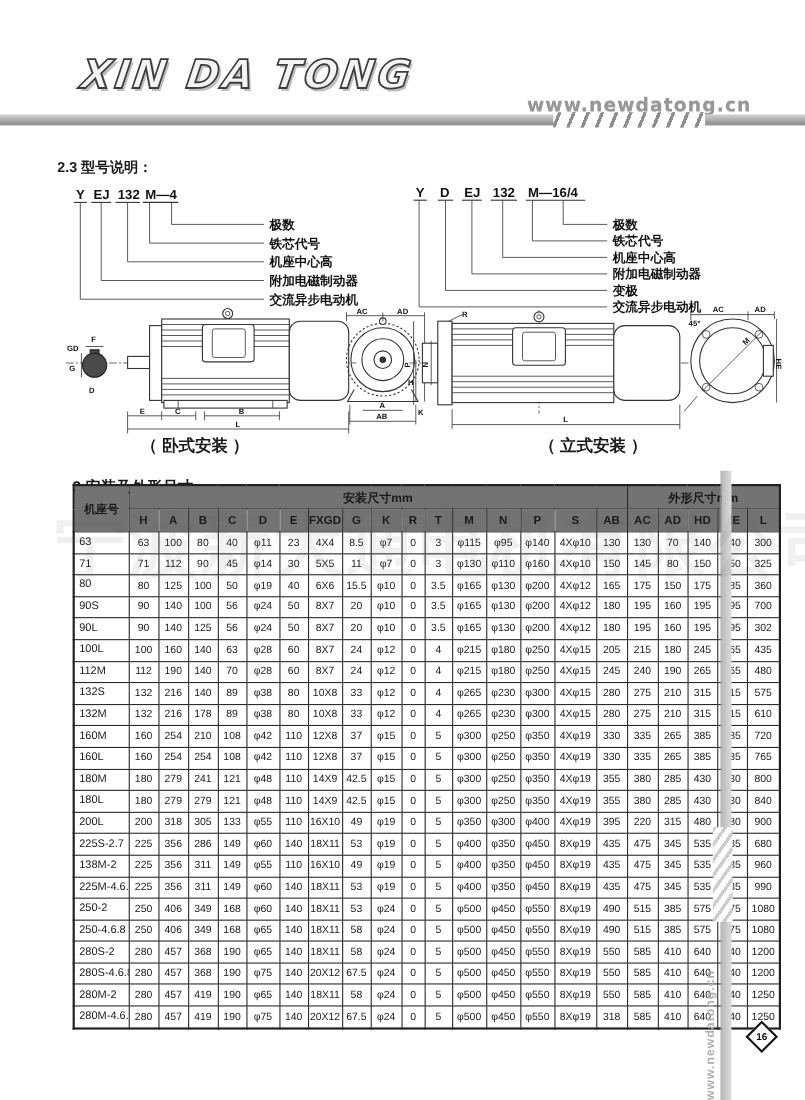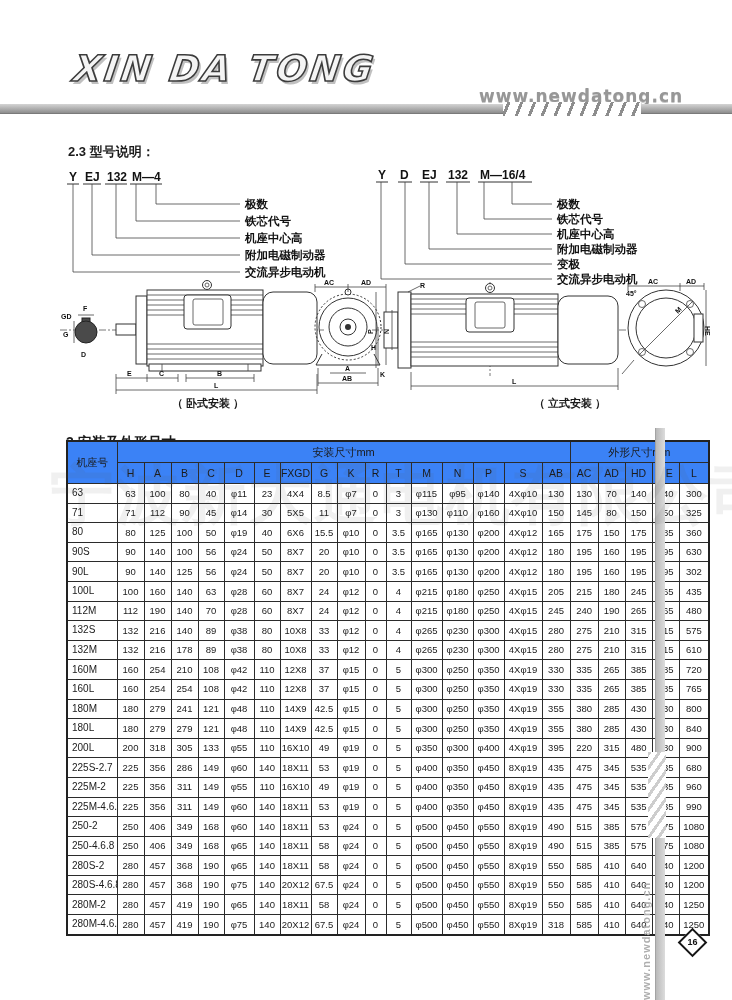--- a/index.html
+++ b/index.html
@@ -9,38 +9,38 @@
   .logo{position:absolute;left:74px;top:48px;font:italic 900 36px "DejaVu Sans",sans-serif;
         letter-spacing:3px;transform:skewX(-8deg);color:#f4f4f4;
         -webkit-text-stroke:1.6px #3c3c3c;text-shadow:2.5px 2.5px 0 rgba(130,130,130,.5);}
   .site{position:absolute;left:479px;top:86px;font:bold 17px "DejaVu Sans",sans-serif;
         color:#979797;letter-spacing:1px;text-shadow:0 1px 0 #c9c9c9;}
   .hbar{position:absolute;left:0;top:104px;width:732px;height:9px;
         background:linear-gradient(#d4d4d4,#8d8d8d);border-bottom:1px solid #7a7a7a;}
   .hslash{position:absolute;left:503px;top:102px;width:138px;height:14px;background:#fff;
         background:repeating-linear-gradient(112deg,#fff 0 4px,#8d8d8d 4px 7px,#fff 7px 12px);}
   
-  .h23{position:absolute;left:68px;top:143px;font-weight:bold;font-size:13px;}
+  .h23{position:absolute;left:52px;top:143px;font-weight:bold;font-size:13px;}
   .h3{position:absolute;left:66px;top:434px;font-weight:bold;font-size:14px;}
-  .caption{position:absolute;top:396px;width:160px;text-align:center;font-weight:bold;font-size:11px;}
+  .caption{position:absolute;top:396px;width:160px;font-weight:bold;font-size:15px;}
   
   svg{position:absolute;overflow:visible;}
   svg text{font-family:"Liberation Sans",sans-serif;fill:#111;}
   .tok{font-size:12px;font-weight:bold;}
   .lbl{font-size:11.5px;font-weight:bold;}
   .dim{font-size:7px;font-weight:bold;}
   .ln{stroke:#333;stroke-width:1;fill:none;}
   .ln2{stroke:#444;stroke-width:.8;fill:none;}
   .cl{stroke:#555;stroke-width:.8;stroke-dasharray:7 2 2 2;fill:none;}
   .wfill{fill:#fff;}
   
   .tblwrap{position:absolute;left:66px;top:440px;z-index:1;}
   table{border-collapse:collapse;table-layout:fixed;width:610px;border:2px solid #222;}
   th,td{border:1px solid #2b2b2b;text-align:center;padding:0;overflow:hidden;white-space:nowrap;}
-  th{background:#3b82f6;font-size:10.5px;font-weight:normal;height:20px;}
+  th{background:#737373;font-size:10.5px;font-weight:bold;height:20px;}
   th.grp{font-size:11px;}
   td{font-size:9.5px;height:18.6px;line-height:1;background:#fff;}
   td.rowlabel{text-align:left;padding-left:4px;font-size:10px;}
   
   .wm{position:absolute;left:50px;top:452px;width:670px;font-size:64px;font-weight:bold;
       letter-spacing:2px;white-space:nowrap;color:rgba(90,90,90,0.09);z-index:3;pointer-events:none;}
   .sidebar{position:absolute;left:655px;top:428px;width:9px;height:572px;
       background:linear-gradient(to right,#b9b9b9,#dcdcdc);border-left:1px solid #a3a3a3;z-index:2;}
   .hatch{position:absolute;left:648px;top:752px;width:18px;height:86px;z-index:4;
       background:repeating-linear-gradient(125deg,#cdcdcd 0 3px,#ffffff 3px 8px);}
@@ -397,21 +397,21 @@
             <td>3.5</td>
             <td>φ165</td>
             <td>φ130</td>
             <td>φ200</td>
             <td>4Xφ12</td>
             <td>180</td>
             <td>195</td>
             <td>160</td>
             <td>195</td>
             <td>195</td>
-            <td>630</td>
+            <td>700</td>
           </tr>
           <tr>
             <td class="rowlabel">90L</td>
             <td>90</td>
             <td>140</td>
             <td>125</td>
             <td>56</td>
             <td>φ24</td>
             <td>50</td>
             <td>8X7</td>
@@ -664,21 +664,21 @@
             <td>φ450</td>
             <td>8Xφ19</td>
             <td>435</td>
             <td>475</td>
             <td>345</td>
             <td>535</td>
             <td>535</td>
             <td>680</td>
           </tr>
           <tr>
-            <td class="rowlabel">225M-2</td>
+            <td class="rowlabel">138M-2</td>
             <td>225</td>
             <td>356</td>
             <td>311</td>
             <td>149</td>
             <td>φ55</td>
             <td>110</td>
             <td>16X10</td>
             <td>49</td>
             <td>φ19</td>
             <td>0</td>

